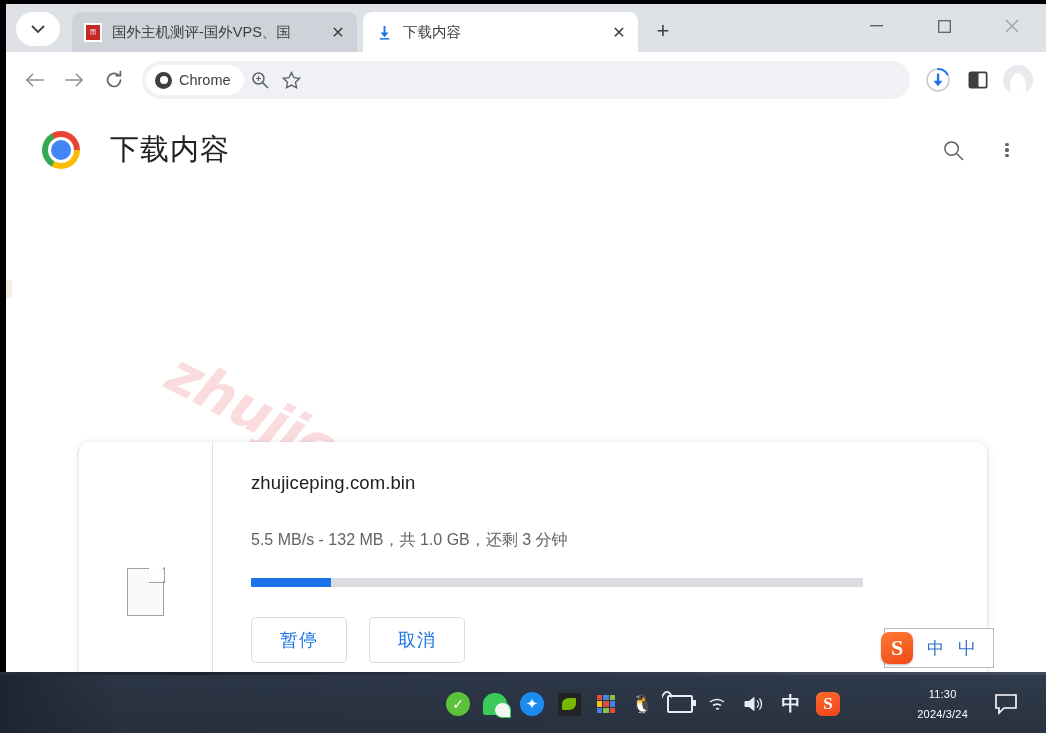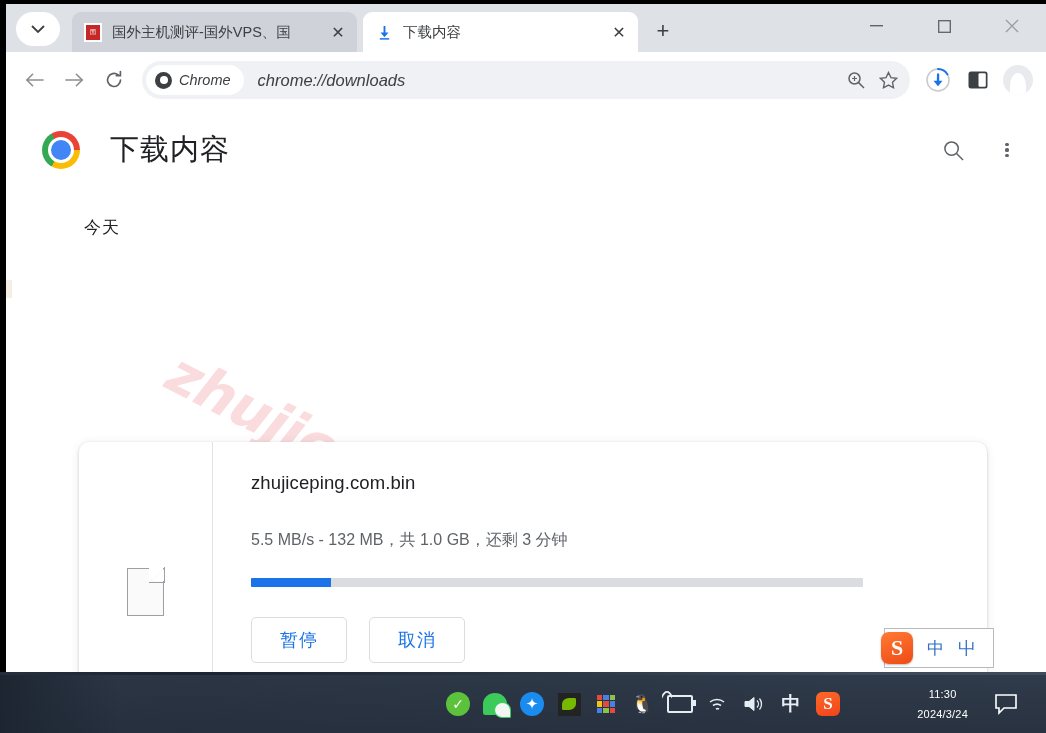--- a/index.html
+++ b/index.html
@@ -97,21 +97,21 @@
                              mask-image: linear-gradient(90deg,#000 82%,transparent 100%); }
   .tab-close { width: 26px; height: 26px; display:flex;align-items:center;justify-content:center;
                color:#3c4043; font-size: 16px; flex:0 0 26px;}
   .newtab { width: 34px; height: 34px; margin: 0 0 4px 8px; display:flex;align-items:center;justify-content:center;
             color:#3c4043; font-size: 22px; font-weight: 300;}
   .wincontrols { position: absolute; right: 0; top: 0; height: 44px; display: flex; }
   .wc { width: 68px; height: 44px; display: flex; align-items: center; justify-content: center; color: #5f6368; }
 
   .toolbar {
     height: 56px; background: #ffffff; display: flex; align-items: center; padding: 0 10px;
-    box-sizing: border-box; gap: 4px; position: relative; font-style: italic;
+    box-sizing: border-box; gap: 4px; position: relative;
   }
   .tb-btn { width: 36px; height: 36px; border-radius: 50%; display:flex;align-items:center;justify-content:center;
             color:#5f6368; flex: 0 0 36px;}
   .omnibox {
     flex: 1; height: 38px; background: #eff1f4; border-radius: 19px; display: flex; align-items: center;
     margin: 0 6px; padding: 0 6px 0 4px; box-sizing: border-box; max-width: 775px;
   }
   .chrome-chip {
     height: 30px; background:#fff; border-radius: 16px; display:flex; align-items:center; gap:7px;
     padding: 0 13px 0 9px; color:#3c4043; font-size:14.5px;
@@ -329,21 +329,20 @@
           <path d="M16.5 10 A6.5 6.5 0 1 1 14.2 5"></path>
             <path d="M16.4 1.5 L16.4 5.6 L12.3 5.6"></path>
         </svg>
       </div>
 
       <div class="omnibox">
         <div class="chrome-chip">
           <span class="chip-logo"></span>
           <span>Chrome</span>
         </div>
-        <div class="omni-url">chrome://downloads</div>
         <div class="omni-ico">
           <svg width="18" height="18" viewBox="0 0 18 18" fill="none" stroke="#5f6368" stroke-width="1.5">
             <circle cx="7.5" cy="7.5" r="5.5"></circle>
               <path d="M11.6 11.6 L17 17"></path>
               <path d="M5 7.5 H10 M7.5 5 V10" stroke-width="1.2"></path>
           </svg>
         </div>
         <div class="omni-ico">
           <svg width="19" height="19" viewBox="0 0 20 20" fill="none" stroke="#5f6368" stroke-width="1.4">
             <path d="M10 1.5 L12.6 7 L18.5 7.7 L14.2 11.8 L15.3 17.7 L10 14.8 L4.7 17.7 L5.8 11.8 L1.5 7.7 L7.4 7 Z"></path>
@@ -387,21 +386,20 @@
           <div class="dl-act">
             <span class="kebab" style="color:#5f6368">
                 <b></b>
                 <b></b>
                 <b></b>
               </span>
           </div>
         </div>
       </div>
 
-      <div class="section-label">今天</div>
 
       <div class="watermark">zhujiceping.com</div>
 
       <div class="card">
         <div class="card-left">
           <div class="file-ico"></div>
         </div>
         <div class="card-right">
           <div class="fname">zhujiceping.com.bin</div>
           <div class="fstatus">5.5 MB/s - 132 MB，共 1.0 GB，还剩 3 分钟</div>

